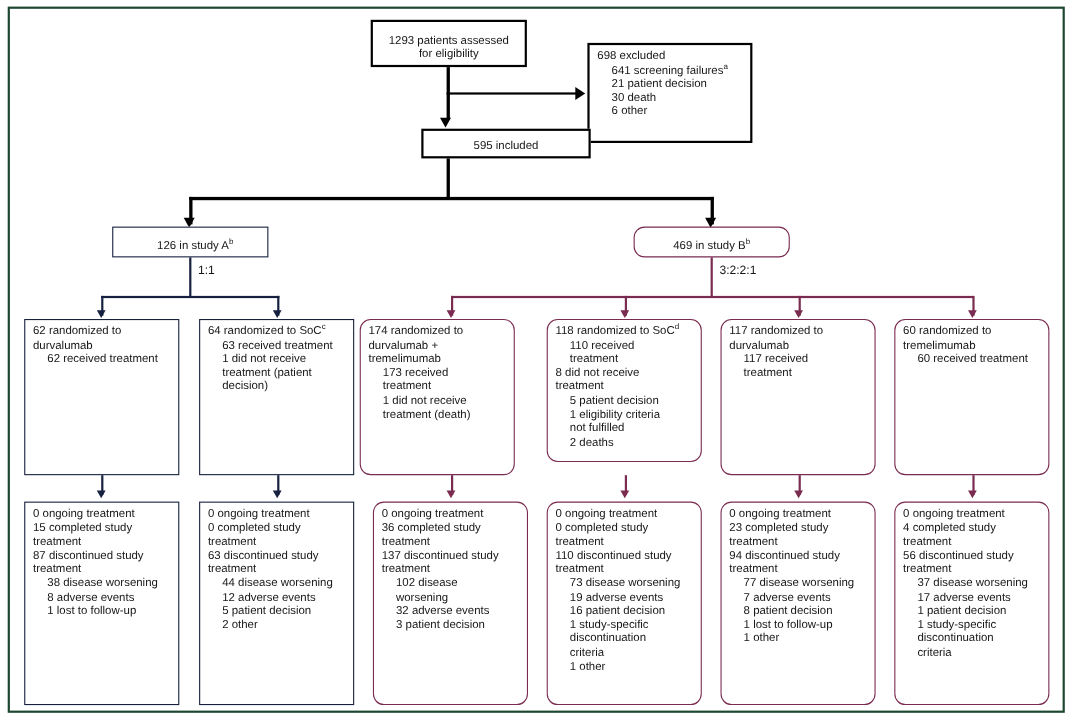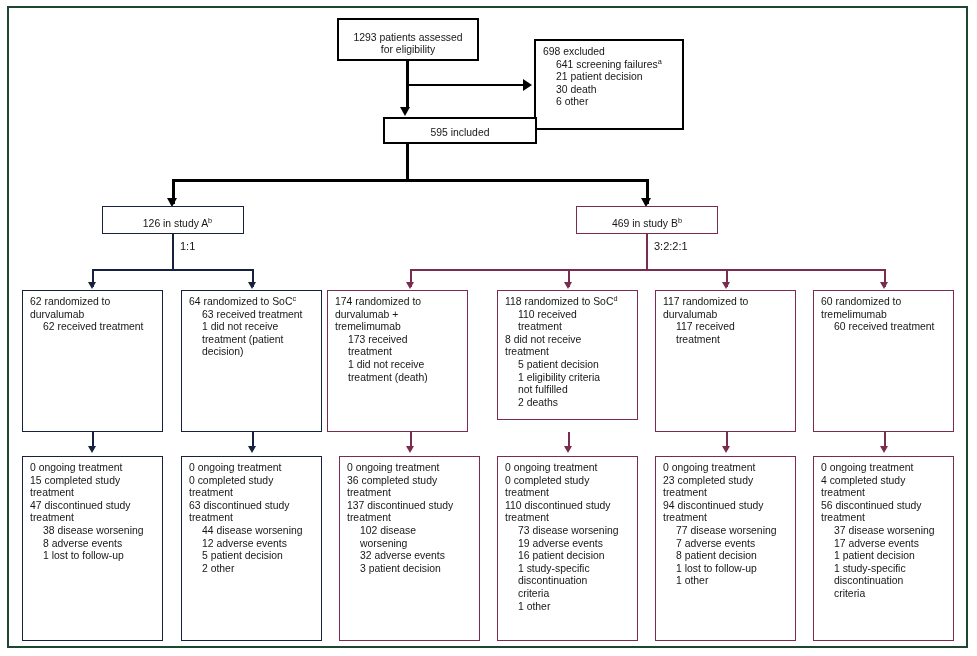--- a/index.html
+++ b/index.html
@@ -31,21 +31,21 @@
   .box {
     position: absolute;
     box-sizing: border-box;
     background: #ffffff;
     border: 1.6px solid #16213f;
     font-size: 10.4px;
     line-height: 12.6px;
     color: #161616;
     padding: 5px 16px 4px 7px;
   }
-  .box.purple { border-color: #7a2b50; }
+  .box.purple { border-color: #7a2b50; border-radius: 10px; }
   .box.center {
     display: flex;
     align-items: flex-end;
     justify-content: center;
     text-align: center;
     padding: 2px;
   }
   .box.thick { border-width: 2.1px; border-color: #000000; }
 
   .box .ln { white-space: normal; }
@@ -214,21 +214,21 @@
   <div class="arrow purple" style="left:564px; top:446px;"></div>
   <div class="vline purple" style="left:726px; top:432px; width:1.6px; height:18px;"></div>
   <div class="arrow purple" style="left:722px; top:446px;"></div>
   <div class="vline purple" style="left:884px; top:432px; width:1.6px; height:18px;"></div>
   <div class="arrow purple" style="left:880px; top:446px;"></div>
 
   <div class="box" id="outc-0" style="left:22px; top:456px; width:141px; height:185px;">
       <div class="ln"><span>0 ongoing treatment</span></div>
       <div class="ln"><span>15 completed study</span></div>
       <div class="ln"><span>treatment</span></div>
-      <div class="ln"><span>47 discontinued study</span></div>
+      <div class="ln"><span>87 discontinued study</span></div>
       <div class="ln"><span>treatment</span></div>
       <div class="ln ind1"><span>38 disease worsening</span></div>
       <div class="ln ind1"><span>8 adverse events</span></div>
       <div class="ln ind1"><span>1 lost to follow-up</span></div>
     </div>
   <div class="box" id="outc-1" style="left:181px; top:456px; width:141px; height:185px;">
       <div class="ln"><span>0 ongoing treatment</span></div>
       <div class="ln"><span>0 completed study</span></div>
       <div class="ln"><span>treatment</span></div>
       <div class="ln"><span>63 discontinued study</span></div>

